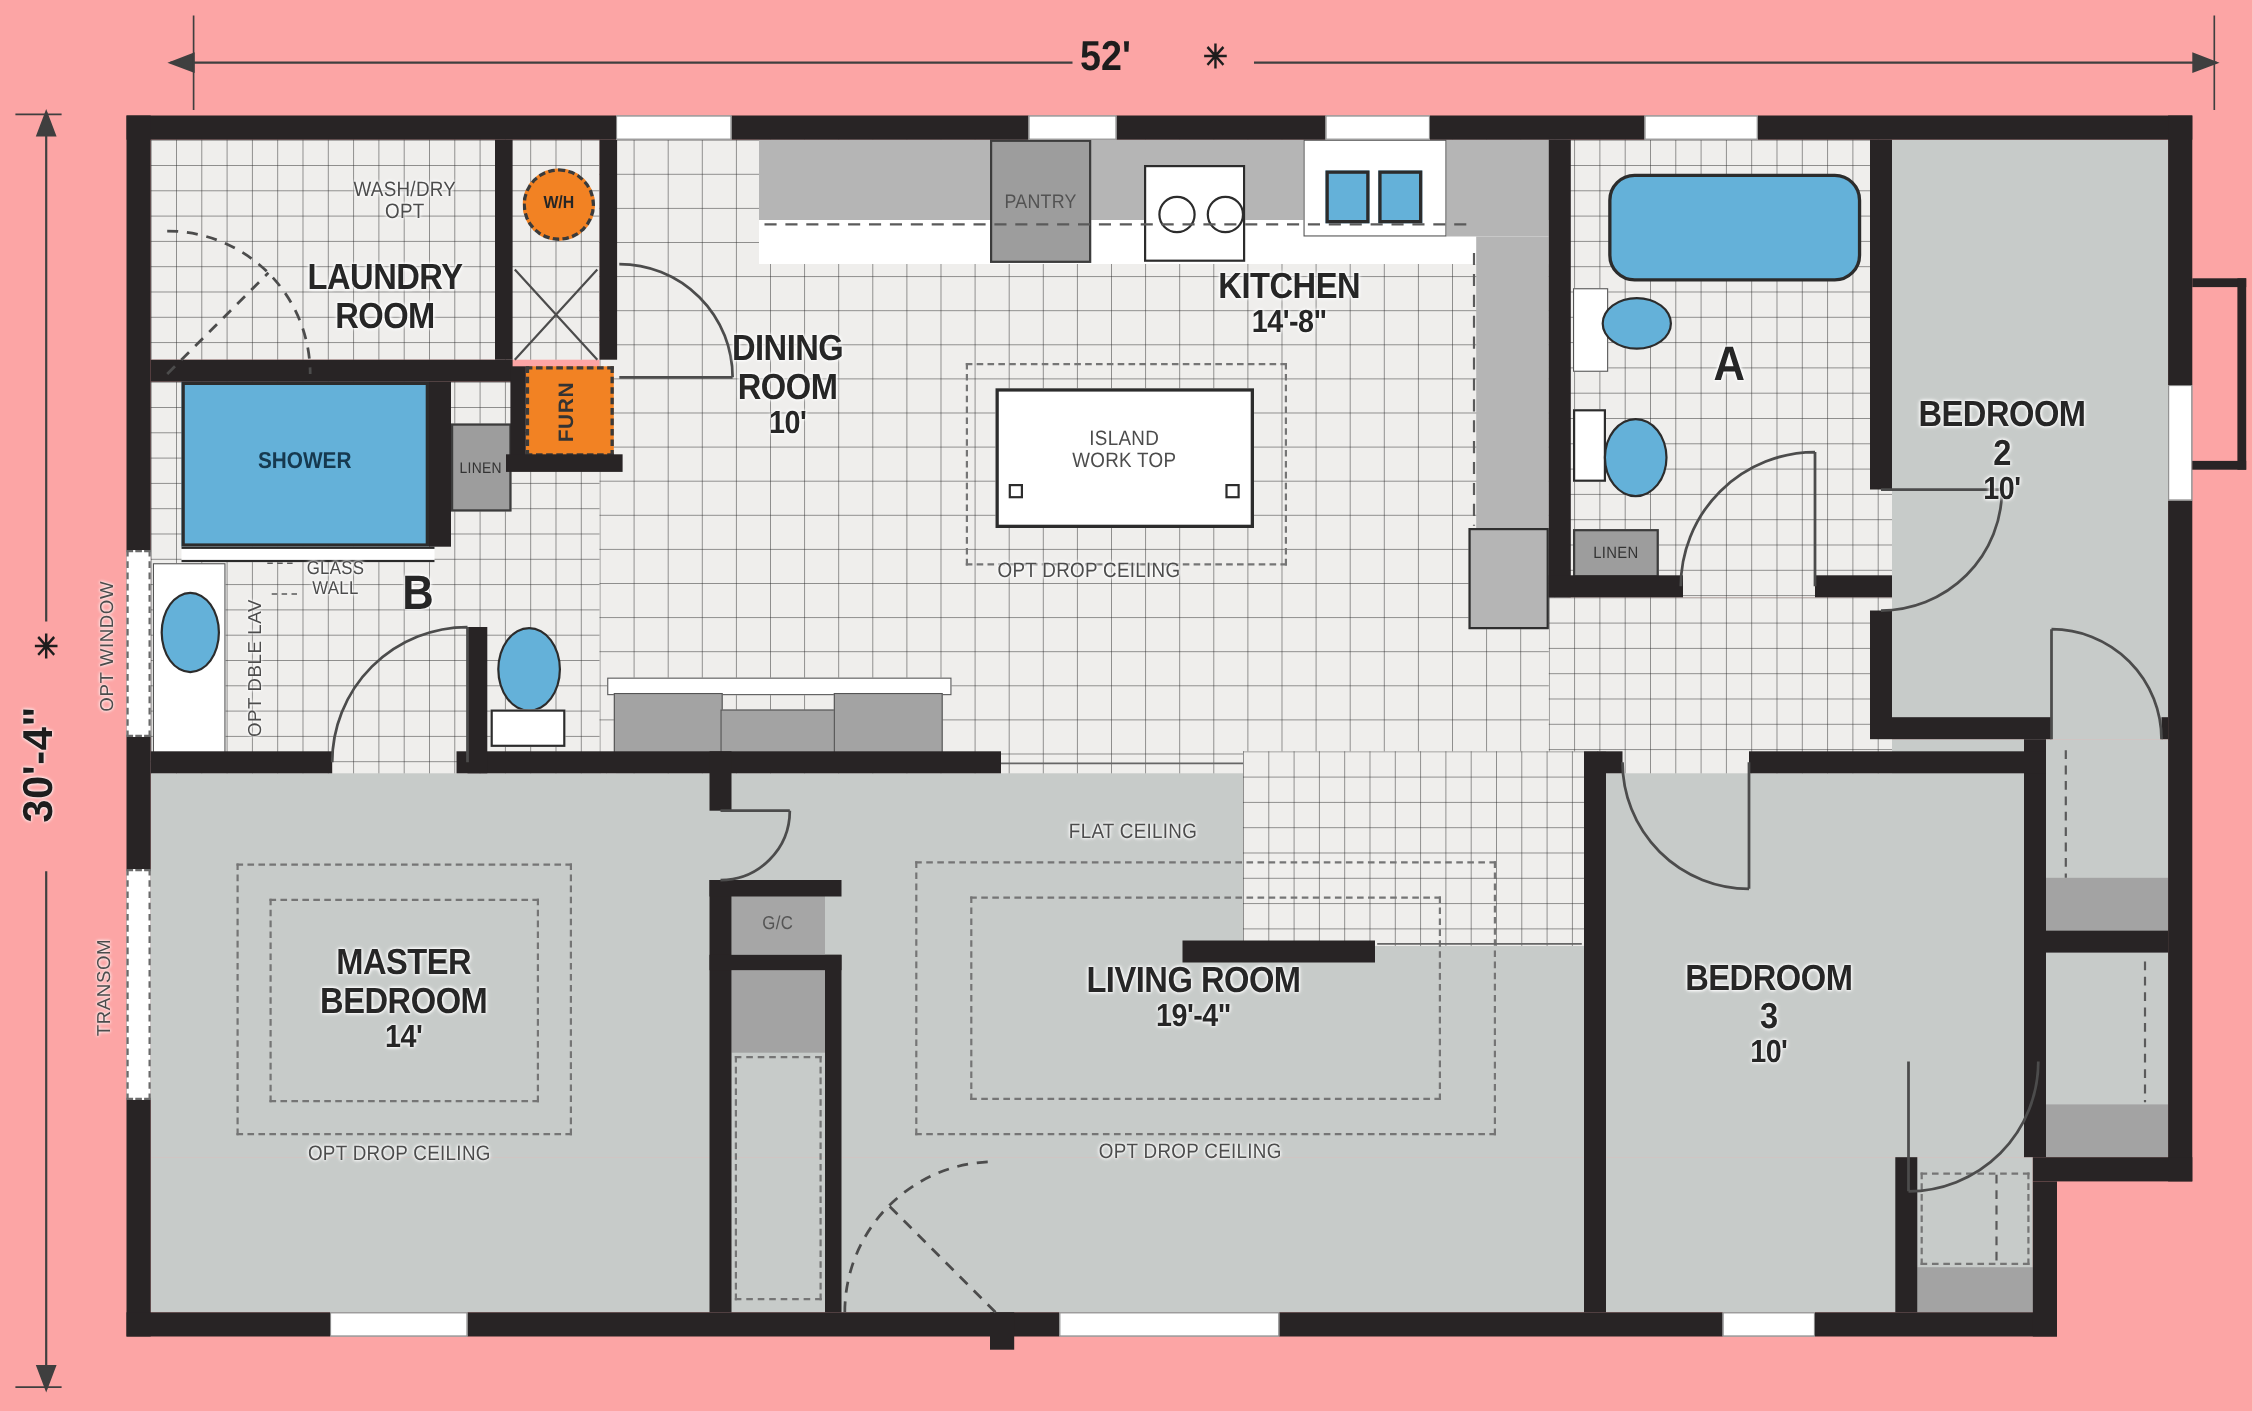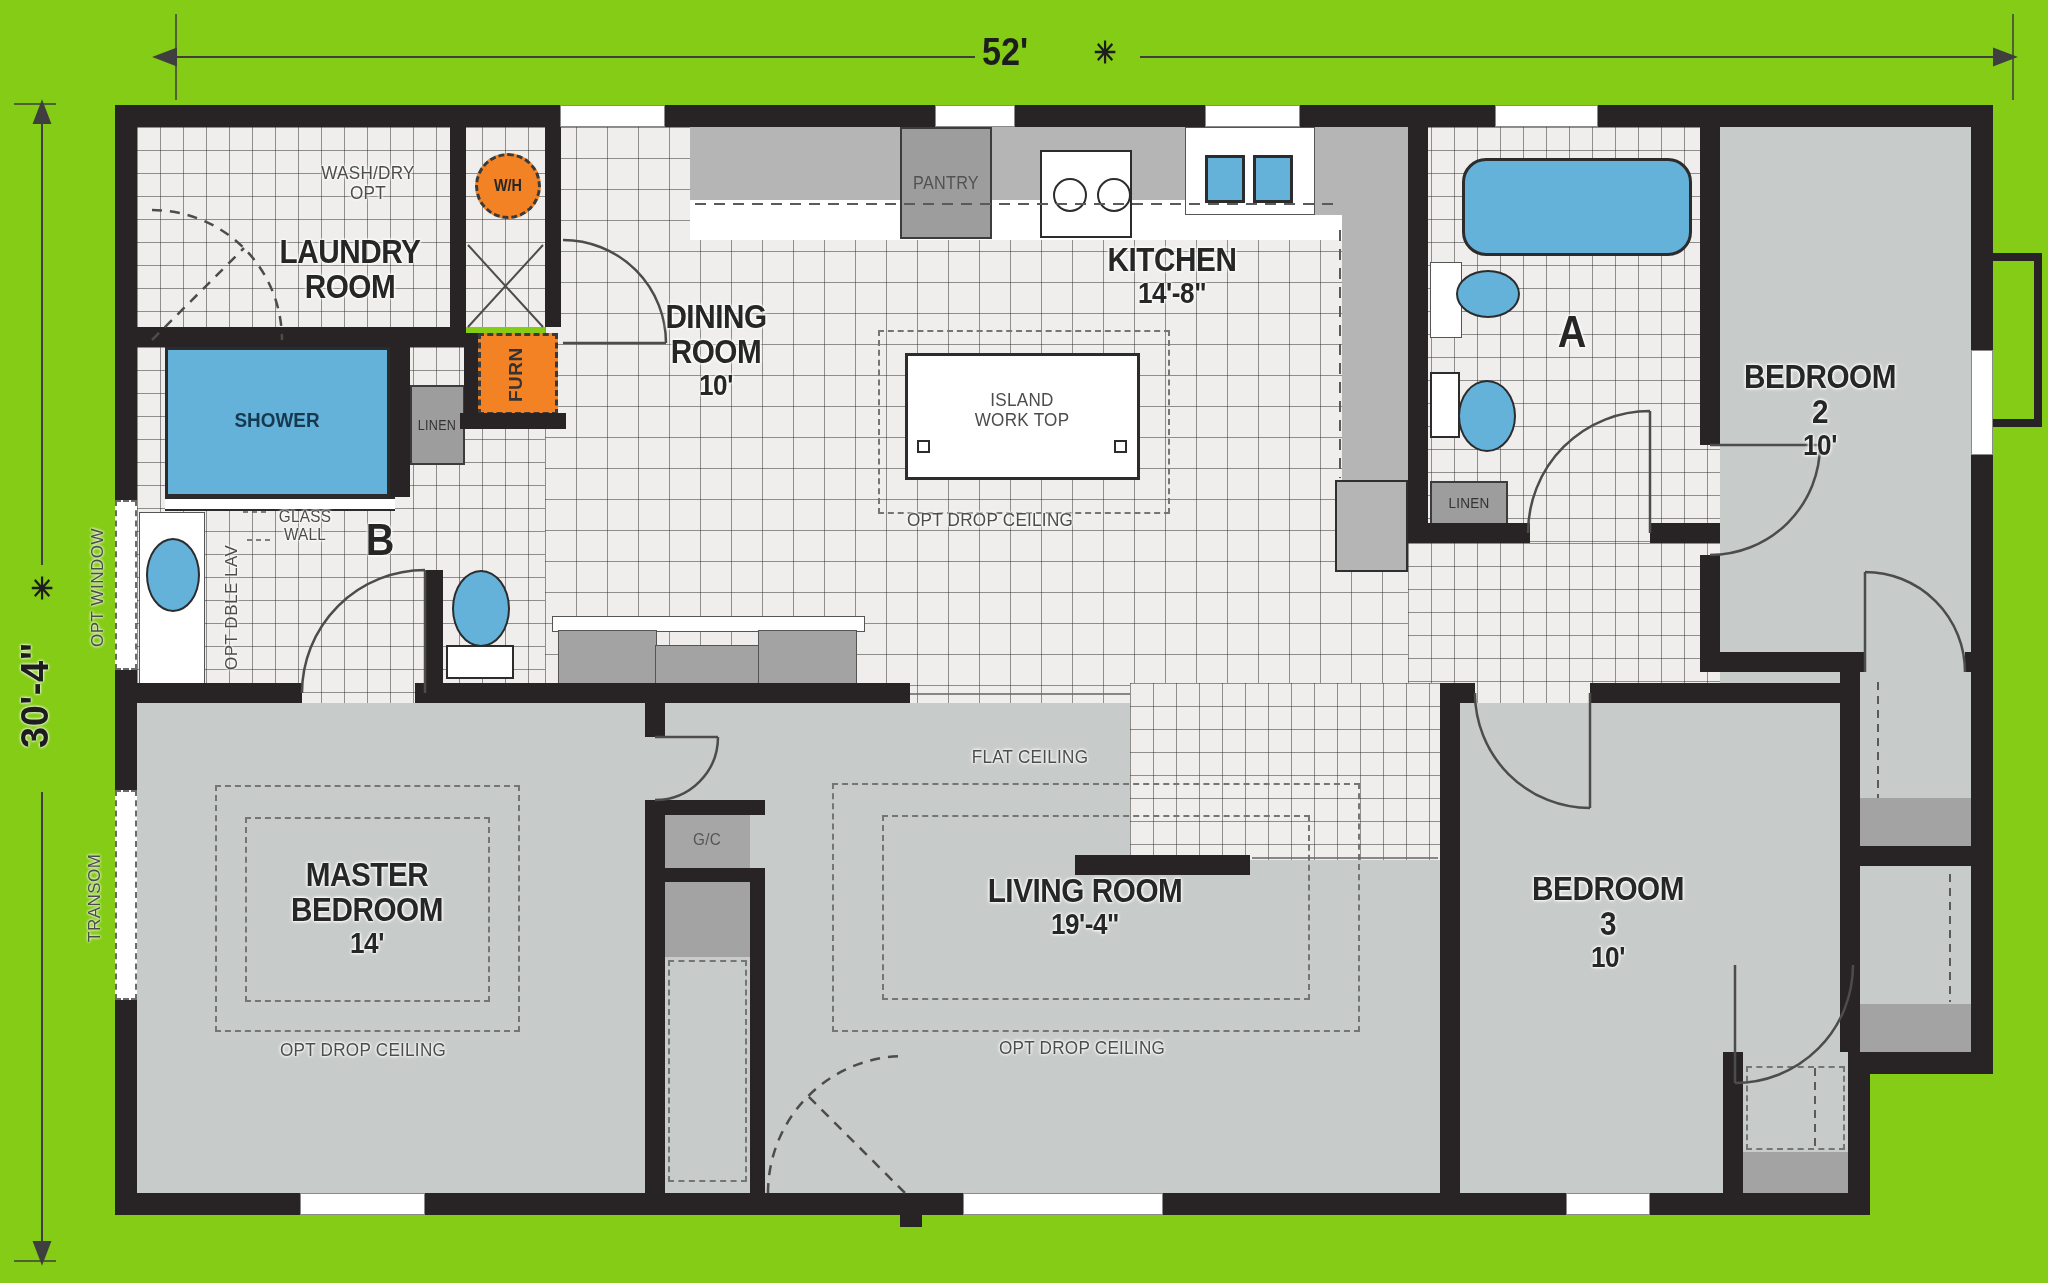--- a/index.html
+++ b/index.html
@@ -1,16 +1,16 @@
 <!DOCTYPE html>
 <html><head>
 <meta charset="utf-8">
 <style>
   html,body{margin:0;padding:0;background:#fff}
-  #plan{position:relative;width:2048px;height:1283px;background:#84cc16;overflow:hidden;
+  #plan{position:relative;width:2048px;height:1283px;background:#fca5a5;overflow:hidden;
         font-family:"Liberation Sans",sans-serif}
   .wall{position:absolute;background:var(--wall,#282425)}
   .tile{position:absolute;background-color:var(--tile,#efeeec);
         background-image:linear-gradient(rgba(45,45,45,.5) 1px,transparent 1px),
                          linear-gradient(90deg,rgba(45,45,45,.5) 1px,transparent 1px);
         background-size:23px 23px}
   .tile.big{background-size:31px 31px}
   .carpet{position:absolute;background:var(--carpet,#c7cbc9)}
   .win{position:absolute;background:#fff;border:1px solid #8a8a8a;box-sizing:border-box}
   .dwin{position:absolute;background:#fff;border:2px dashed #6a6a6a;box-sizing:border-box}

